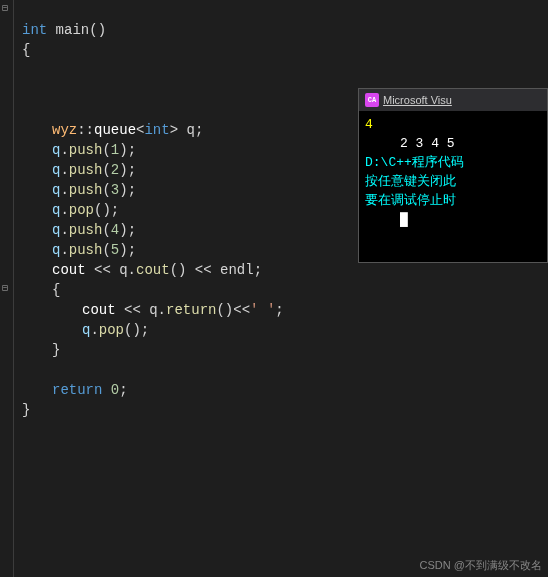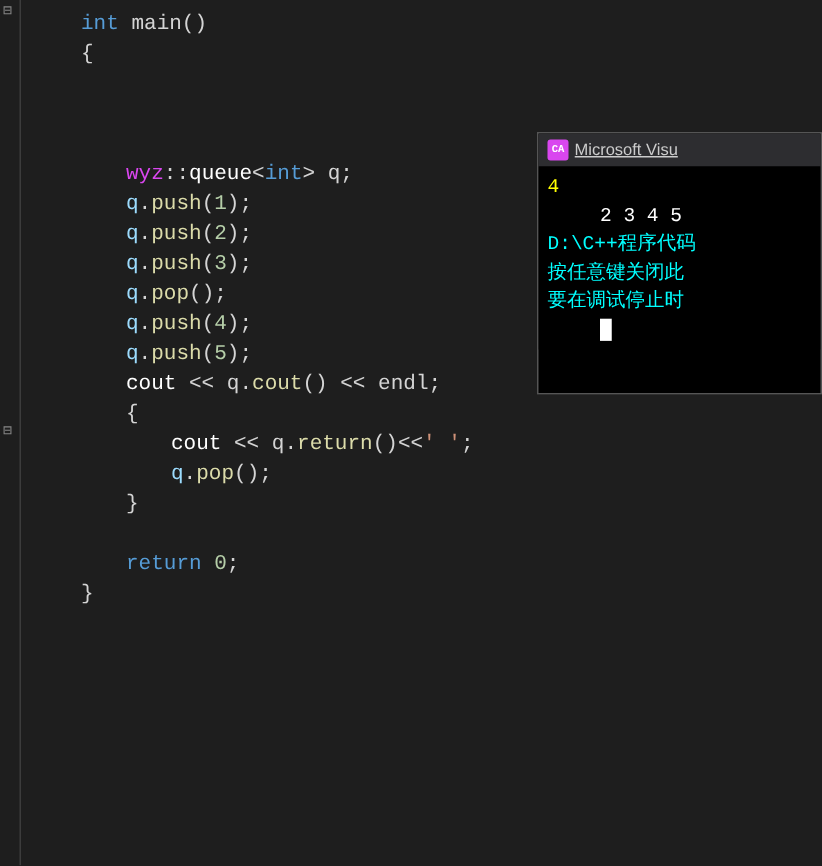--- a/index.html
+++ b/index.html
@@ -45,42 +45,41 @@
     .fold-indicator.top {
       top: 2px;
     }
 
     .fold-indicator.mid {
       top: 340px;
     }
 
     .code-content {
       flex: 1;
-      padding: 6px 0 2px 8px;
+      padding: 20px 0 2px 8px;
       line-height: 20px;
       position: relative;
       overflow: hidden;
-      margin-left: 32px;
     }
 
     .line {
       display: flex;
       align-items: baseline;
       height: 20px;
       white-space: pre;
     }
 
     .kw-blue { color: #569cd6; }
     .kw-purple { color: #c586c0; }
     .kw-cyan { color: #ffffff; }
     .plain { color: #d4d4d4; }
     .string { color: #ce9178; }
     .number { color: #b5cea8; }
     .method { color: #dcdcaa; }
-    .namespace { color: #d946ef; text-align: center; }
+    .namespace { color: #fdba74; text-align: center; }
     .var { color: #9cdcfe; }
 
     
     .terminal-overlay {
       position: absolute;
       top: 88px;
       right: 0px;
       width: 190px;
       height: 175px;
       background: #000000;
@@ -189,13 +188,14 @@
     <div class="terminal-body" id="terminal-body">
     <span class="term-line term-yellow">4</span>
         <span class="term-line term-white">2 3 4 5</span>
         <span class="term-line term-cyan">D:\C++程序代码</span>
         <span class="term-line term-cyan">按任意键关闭此</span>
         <span class="term-line term-cyan">要在调试停止时</span>
         <span class="term-line term-white">█</span>
       </div>
   </div>
 
+  <div class="watermark">CSDN @不到满级不改名</div>
 </div>
 
 </body></html>

